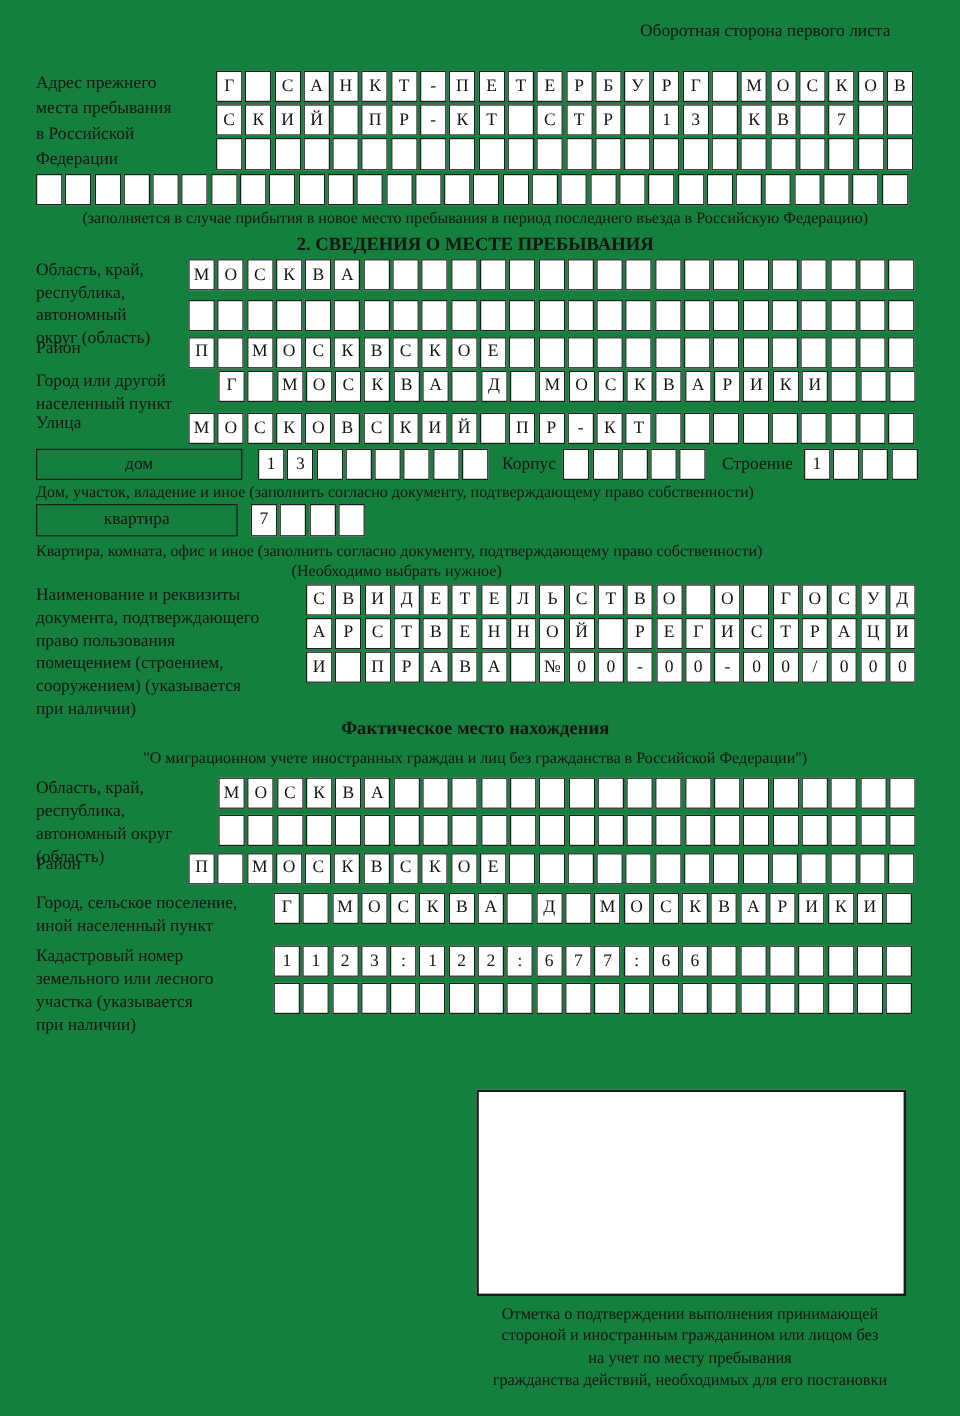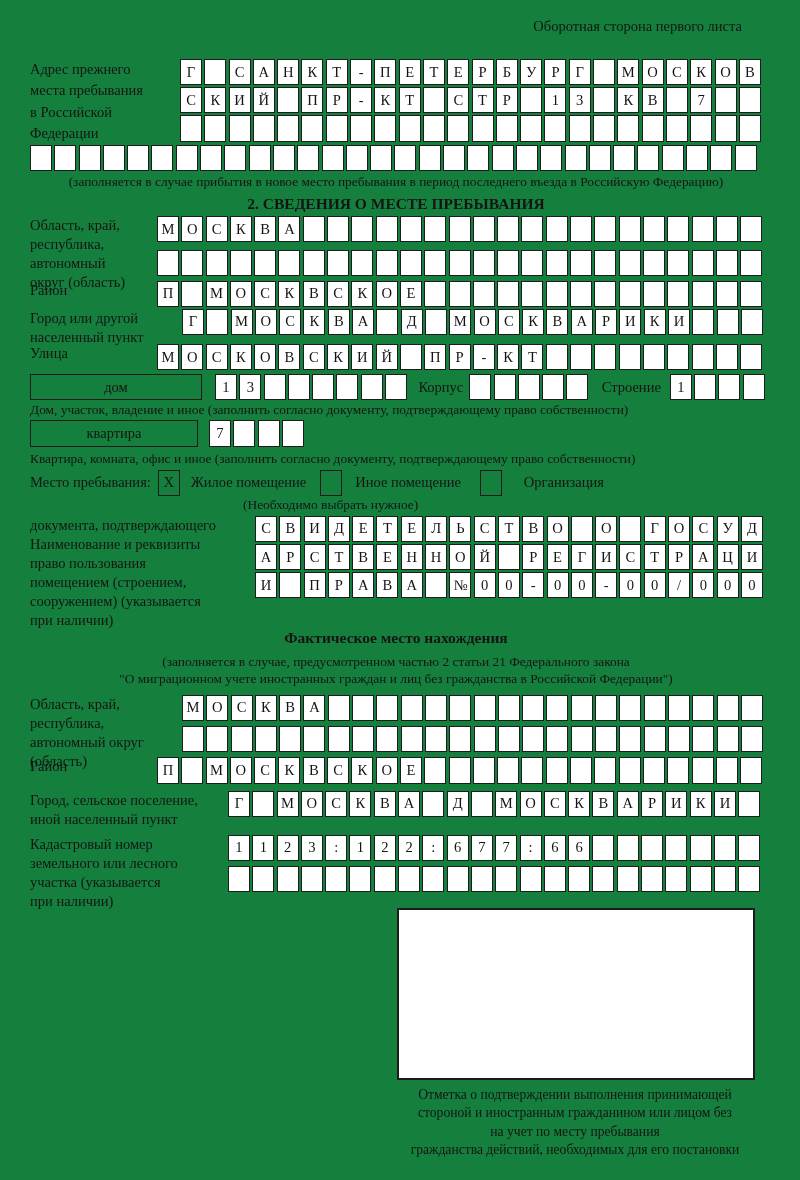--- a/index.html
+++ b/index.html
@@ -373,35 +373,26 @@
     <div class="box-label apt-box">квартира</div>
     <div class="cell-row nomb">
         <span class="cell">7</span>
         <span class="cell"></span>
         <span class="cell"></span>
         <span class="cell"></span>
       </div>
   </div>
   <div class="note" style="margin-top:3px">Квартира, комната, офис и иное (заполнить согласно документу, подтверждающему право собственности)</div>
 
-  <div class="hrow" style="margin-top:3px">
-    <div class="inline-lbl">Место пребывания:</div>
-    <div class="chk" style="margin-left:7px">X</div>
-    <div class="inline-lbl" style="margin-left:11px">Жилое помещение</div>
-    <div class="chk" style="margin-left:14px"></div>
-    <div class="inline-lbl" style="margin-left:13px">Иное помещение</div>
-    <div class="chk" style="margin-left:19px"></div>
-    <div class="inline-lbl" style="margin-left:22px">Организация</div>
-  </div>
   <div class="note" style="margin-left:213px">(Необходимо выбрать нужное)</div>
 
   <div class="field" style="margin-top:3px">
     <div class="field-label w225">
+        <div>Наименование и реквизиты</div>
         <div>документа, подтверждающего</div>
-        <div>Наименование и реквизиты</div>
         <div>право пользования</div>
         <div>помещением (строением,</div>
         <div>сооружением) (указывается</div>
         <div>при наличии)</div>
       </div>
     <div>
       <div class="cell-row">
           <span class="cell">С</span>
           <span class="cell">В</span>
           <span class="cell">И</span>
@@ -468,21 +459,20 @@
           <span class="cell">/</span>
           <span class="cell">0</span>
           <span class="cell">0</span>
           <span class="cell">0</span>
         </div>
     </div>
   </div>
 
   <div class="sec-title" style="margin-top:-2px">Фактическое место нахождения</div>
   <div class="note center" style="margin-top:6px;line-height:1.32">
-      <div>(заполняется в случае, предусмотренном частью 2 статьи 21 Федерального закона</div>
       <div>"О миграционном учете иностранных граждан и лиц без гражданства в Российской Федерации")</div>
     </div>
 
   <div class="field" style="margin-top:7px">
     <div class="field-label w152">
         <div>Область, край,</div>
         <div>республика,</div>
         <div>автономный округ</div>
         <div>(область)</div>
       </div>

